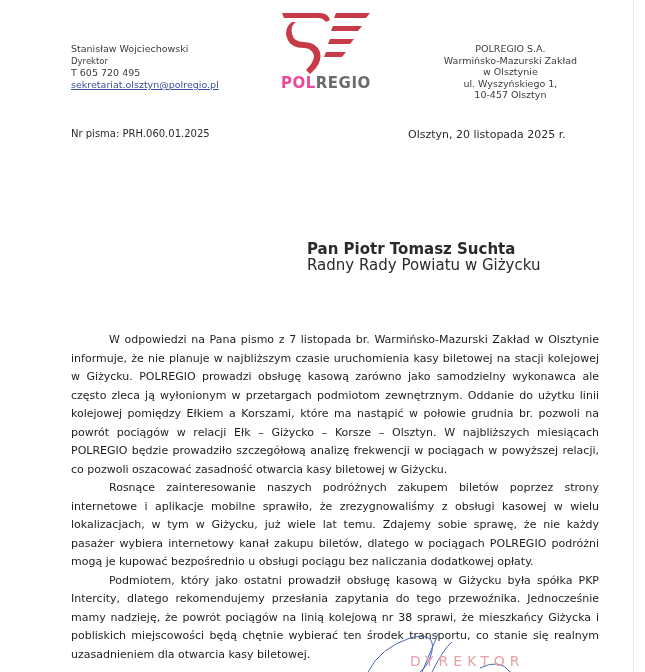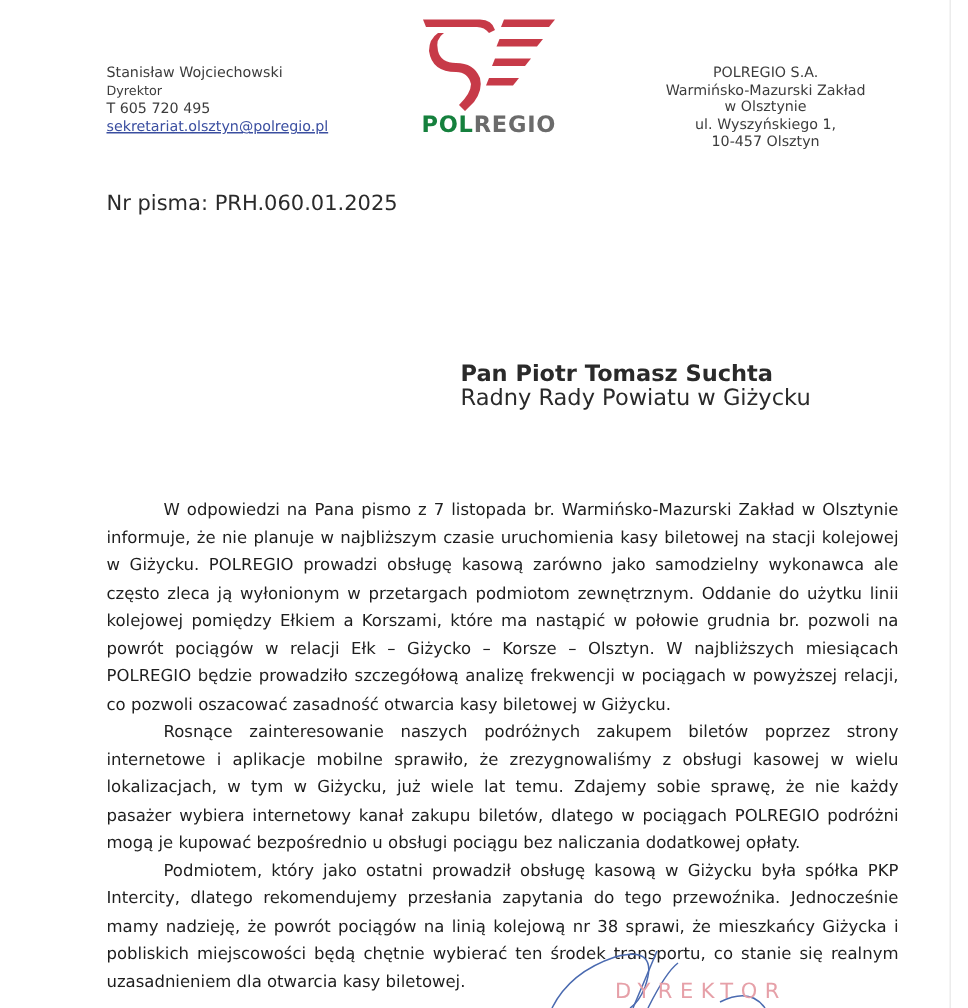--- a/index.html
+++ b/index.html
@@ -10,26 +10,26 @@
   }
   .page { position: absolute; left: 0; top: 0; width: 645px; height: 672px; background: #fff; }
   .edge-line { position: absolute; left: 633px; top: 0; width: 1px; height: 672px; background: #ececec; }
 
   .sender { position: absolute; left: 71px; top: 43px; font-size: 9.5px; line-height: 12px; color: #3c3c3c; }
   .sender .role { font-size: 8.5px; }
   .sender .email { color: #3a4ea0; text-decoration: underline; }
 
   .logo { position: absolute; left: 276px; top: 8px; width: 100px; height: 90px; }
   .logo-text { position: absolute; left: 281px; top: 74px; font-size: 15px; font-weight: bold; letter-spacing: 0.5px; font-family: "DejaVu Sans", sans-serif; }
-  .logo-text .pol { color: #15803d; }
+  .logo-text .pol { color: #ec4899; }
   .logo-text .regio { color: #6b6b6b; }
 
   .company { position: absolute; right: 68px; top: 43px; text-align: center; font-size: 9.5px; line-height: 11.5px; color: #3c3c3c; }
 
-  .ref { position: absolute; left: 71px; top: 128px; font-size: 14px; color: #2a2a2a; }
+  .ref { position: absolute; left: 71px; top: 128px; font-size: 10px; color: #2a2a2a; }
   .date { position: absolute; left: 408px; top: 128px; font-size: 11px; color: #2a2a2a; }
 
   .addressee { position: absolute; left: 307px; top: 241px; font-size: 15px; line-height: 16px; color: #2a2a2a; }
   .addressee .name { font-weight: bold; }
 
   .body-text { position: absolute; left: 71px; top: 331px; width: 528px; font-size: 11px; line-height: 18.5px; text-align: justify; color: #1e1e1e; }
   .body-text p { margin: 0; text-indent: 38px; }
 
   .signature { position: absolute; left: 360px; top: 628px; width: 200px; height: 44px; }
   .stamp { position: absolute; left: 410px; top: 653px; font-size: 14px; letter-spacing: 5px; color: #e6a0a8; font-family: "DejaVu Sans", sans-serif; }
@@ -63,20 +63,21 @@
 
   <div class="company">
     <div>POLREGIO S.A.</div>
     <div>Warmińsko-Mazurski Zakład</div>
     <div>w Olsztynie</div>
     <div>ul. Wyszyńskiego 1,</div>
     <div>10-457 Olsztyn</div>
   </div>
 
   <div class="ref">Nr pisma: PRH.060.01.2025</div>
+  <div class="date">Olsztyn, 20 listopada 2025 r.</div>
 
   <div class="addressee">
     <div class="name">Pan Piotr Tomasz Suchta</div>
     <div>Radny Rady Powiatu w Giżycku</div>
   </div>
 
   <div class="body-text">
     <p>W odpowiedzi na Pana pismo z 7 listopada br. Warmińsko-Mazurski Zakład w Olsztynie informuje, że nie planuje w najbliższym czasie uruchomienia kasy biletowej na stacji kolejowej w Giżycku. POLREGIO prowadzi obsługę kasową zarówno jako samodzielny wykonawca ale często zleca ją wyłonionym w przetargach podmiotom zewnętrznym. Oddanie do użytku linii kolejowej pomiędzy Ełkiem a Korszami, które ma nastąpić w połowie grudnia br. pozwoli na powrót pociągów w relacji Ełk – Giżycko – Korsze – Olsztyn. W najbliższych miesiącach POLREGIO będzie prowadziło szczegółową analizę frekwencji w pociągach w powyższej relacji, co pozwoli oszacować zasadność otwarcia kasy biletowej w Giżycku.</p>
     <p>Rosnące zainteresowanie naszych podróżnych zakupem biletów poprzez strony internetowe i aplikacje mobilne sprawiło, że zrezygnowaliśmy z obsługi kasowej w wielu lokalizacjach, w tym w Giżycku, już wiele lat temu. Zdajemy sobie sprawę, że nie każdy pasażer wybiera internetowy kanał zakupu biletów, dlatego w pociągach POLREGIO podróżni mogą je kupować bezpośrednio u obsługi pociągu bez naliczania dodatkowej opłaty.</p>
     <p>Podmiotem, który jako ostatni prowadził obsługę kasową w Giżycku była spółka PKP Intercity, dlatego rekomendujemy przesłania zapytania do tego przewoźnika. Jednocześnie mamy nadzieję, że powrót pociągów na linią kolejową nr 38 sprawi, że mieszkańcy Giżycka i pobliskich miejscowości będą chętnie wybierać ten środek transportu, co stanie się realnym uzasadnieniem dla otwarcia kasy biletowej.</p>

